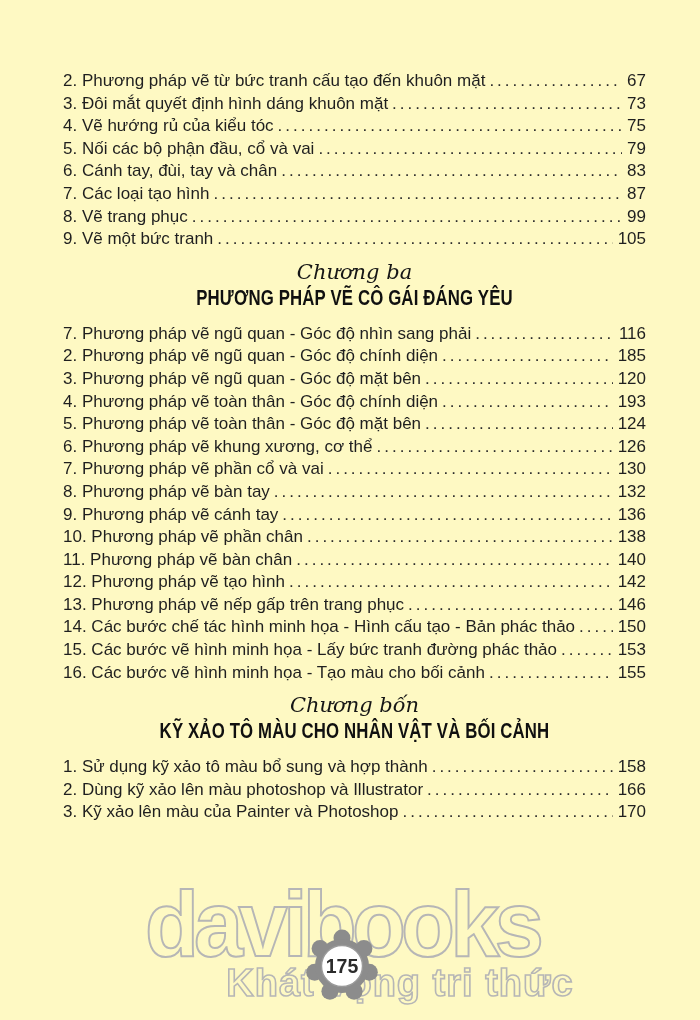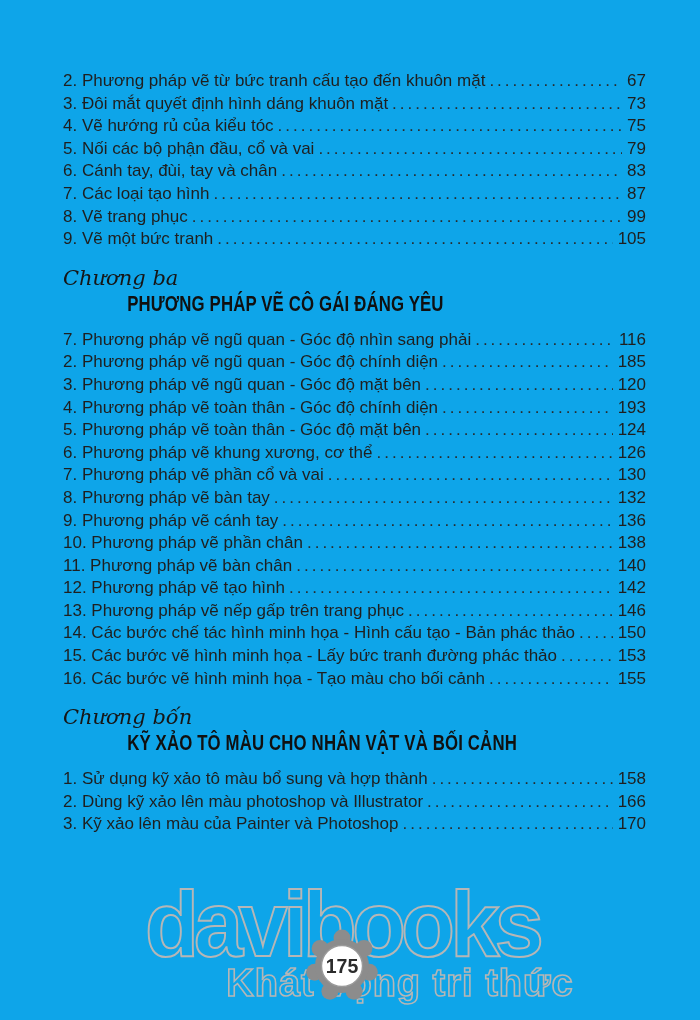--- a/index.html
+++ b/index.html
@@ -1,19 +1,19 @@
 <!DOCTYPE html>
 <html><head>
 <meta charset="utf-8">
 <style>
   html,body{margin:0;padding:0;background:#e9e9e9;}
   .page{
     position:relative;
     width:700px;height:1020px;
-    background:#0ea5e9;
+    background:#fef9c3;
     font-family:"Liberation Sans", sans-serif;
     color:#1f1f1f;
     overflow:hidden;
     margin:0 auto;
   }
   .toc{
     position:absolute;
     left:63px; right:54px; top:70px;
   }
   .rows{display:block;}
@@ -36,22 +36,22 @@
   .toc-row .dots::after{
     content:"........................................................................................................................................................";
     letter-spacing:3px;
   }
   .toc-row .pg{
     flex:0 0 auto;
     text-align:right;
     padding-left:3px;
   }
   .chap-head{
-    text-align:left;
-    margin-top:15px;
+    text-align:center;
+    margin-top:9px;
     margin-bottom:11px;
   }
   .chap-script{
     font-family:"DejaVu Serif", serif;
     font-style:italic;
     font-size:21px;
     line-height:25px;
     color:#161616;
   }
   .chap-title{

